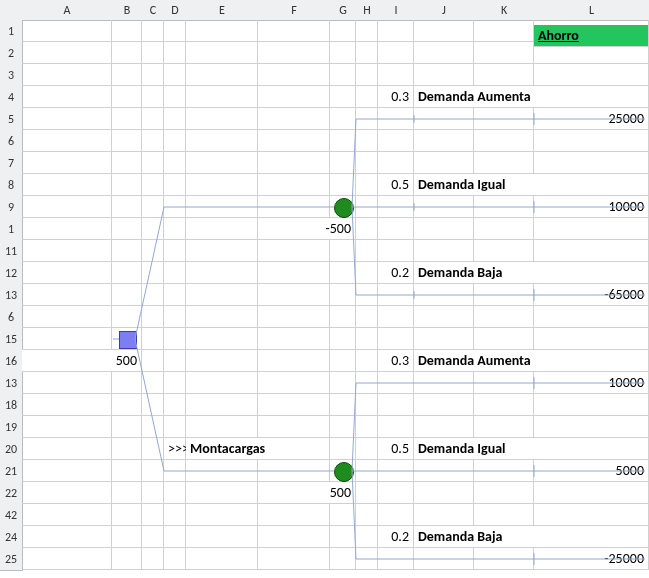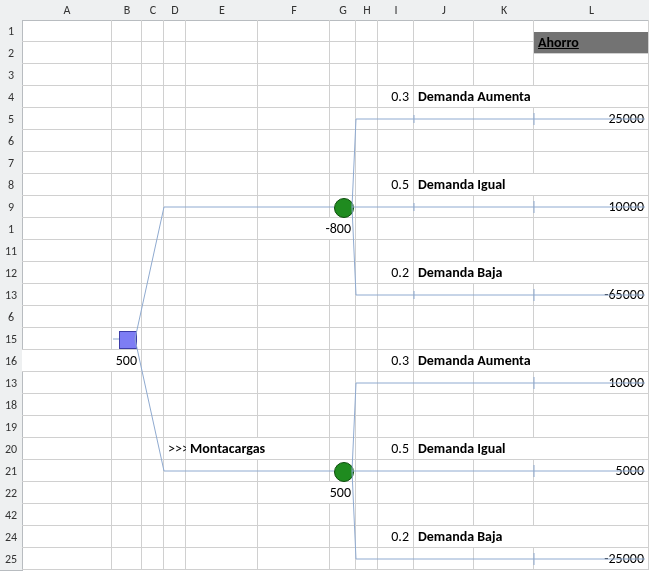--- a/index.html
+++ b/index.html
@@ -420,25 +420,25 @@
     <div class="cell" style="left: 142px; top: 528px; width: 22px;"></div>
     <div class="cell" style="left: 164px; top: 528px; width: 72px;"></div>
     <div class="cell" style="left: 236px; top: 528px; width: 72px;"></div>
     <div class="cell" style="left: 308px; top: 528px; width: 26px;"></div>
     <div class="cell" style="left: 334px; top: 528px; width: 22px;"></div>
     <div class="cell" style="left: 356px; top: 528px; width: 36px;"></div>
     <div class="cell" style="left: 392px; top: 528px; width: 60px;"></div>
     <div class="cell" style="left: 452px; top: 528px; width: 60px;"></div>
     <div class="cell" style="left: 512px; top: 528px; width: 115px;"></div>
 
-  <div class="cell bold ul" id="cL1" style="left: 512px; top: 12px; width: 115px; background: #737373;">Ahorro</div>
+  <div class="cell bold ul" id="cL1" style="left: 512px; top: 5px; width: 115px; background: #22c55e;">Ahorro</div>
 
   <div class="cell ra" id="cA16" style="left: 0px; top: 330px; width: 120px; background: rgb(255, 255, 255);">500</div>
 
-  <div class="cell ra" id="cF10" style="left: 236px; top: 198px; width: 98px; background: rgb(255, 255, 255);">-800</div>
+  <div class="cell ra" id="cF10" style="left: 236px; top: 198px; width: 98px; background: rgb(255, 255, 255);">-500</div>
 
   <div class="cell" id="cD20" style="left: 142px; top: 418px; width: 22px; background: rgb(255, 255, 255);">&gt;&gt;&gt;</div>
   <div class="cell bold" id="cE20" style="left: 164px; top: 418px; width: 144px; background: rgb(255, 255, 255);">Montacargas</div>
   <div class="cell ra" id="cF22" style="left: 236px; top: 462px; width: 98px; background: rgb(255, 255, 255);">500</div>
 
   <div class="cell ra" id="cI4" style="left: 356px; top: 66px; width: 36px; background: rgb(255, 255, 255);">0.3</div>
   <div class="cell bold" id="cJ4" style="left: 392px; top: 66px; width: 235px; background: rgb(255, 255, 255);">Demanda Aumenta</div>
   <div class="cell ra" id="cL5" style="left: 512px; top: 88px; width: 115px; background: rgb(255, 255, 255);">25000</div>
 
   <div class="cell ra" id="cI8" style="left: 356px; top: 154px; width: 36px; background: rgb(255, 255, 255);">0.5</div>

